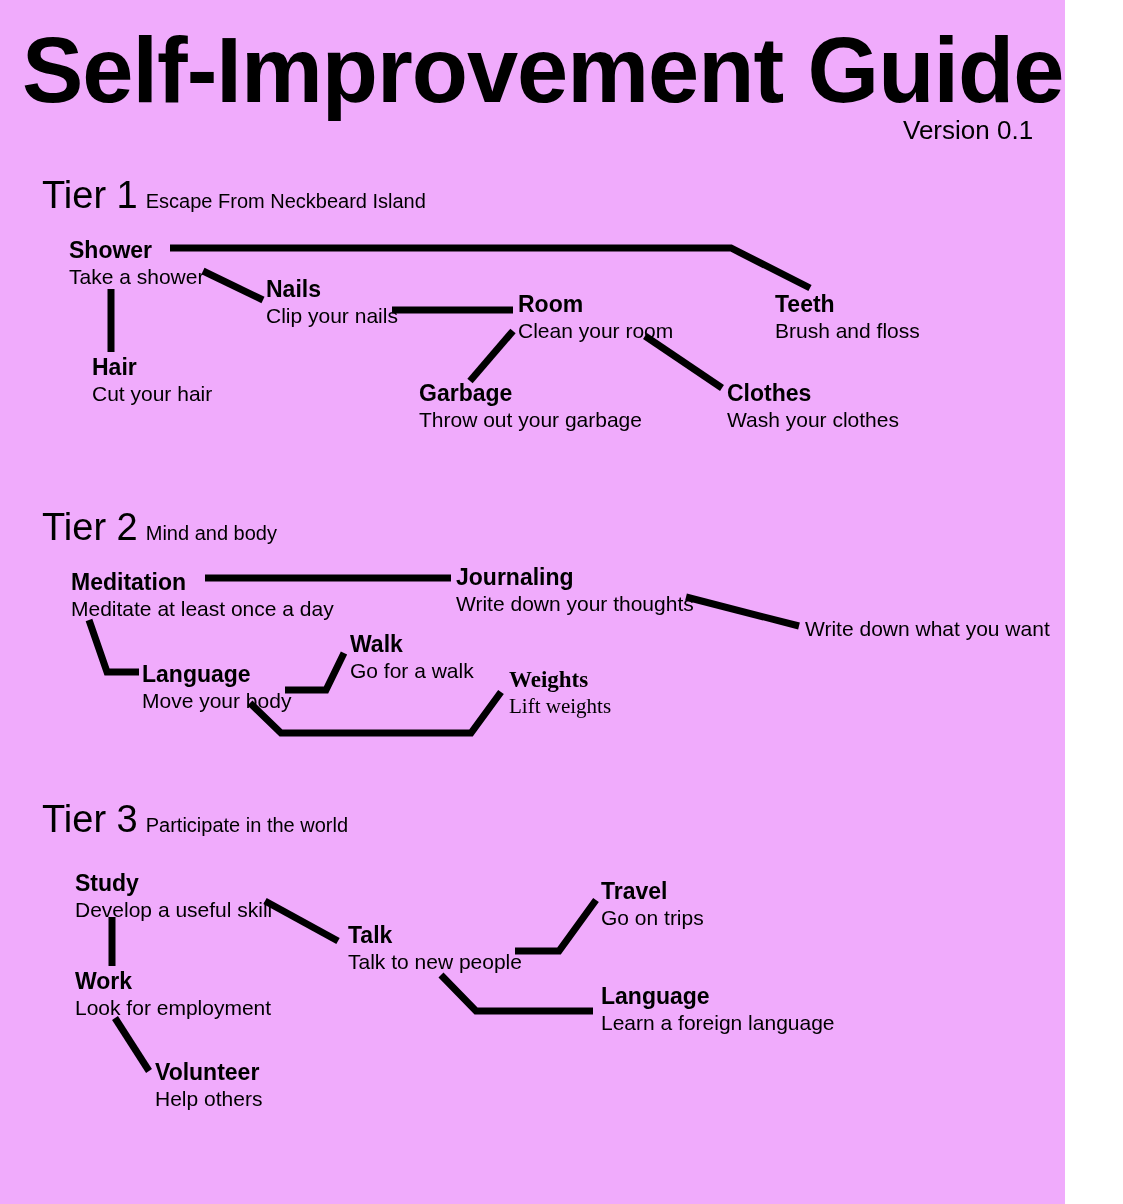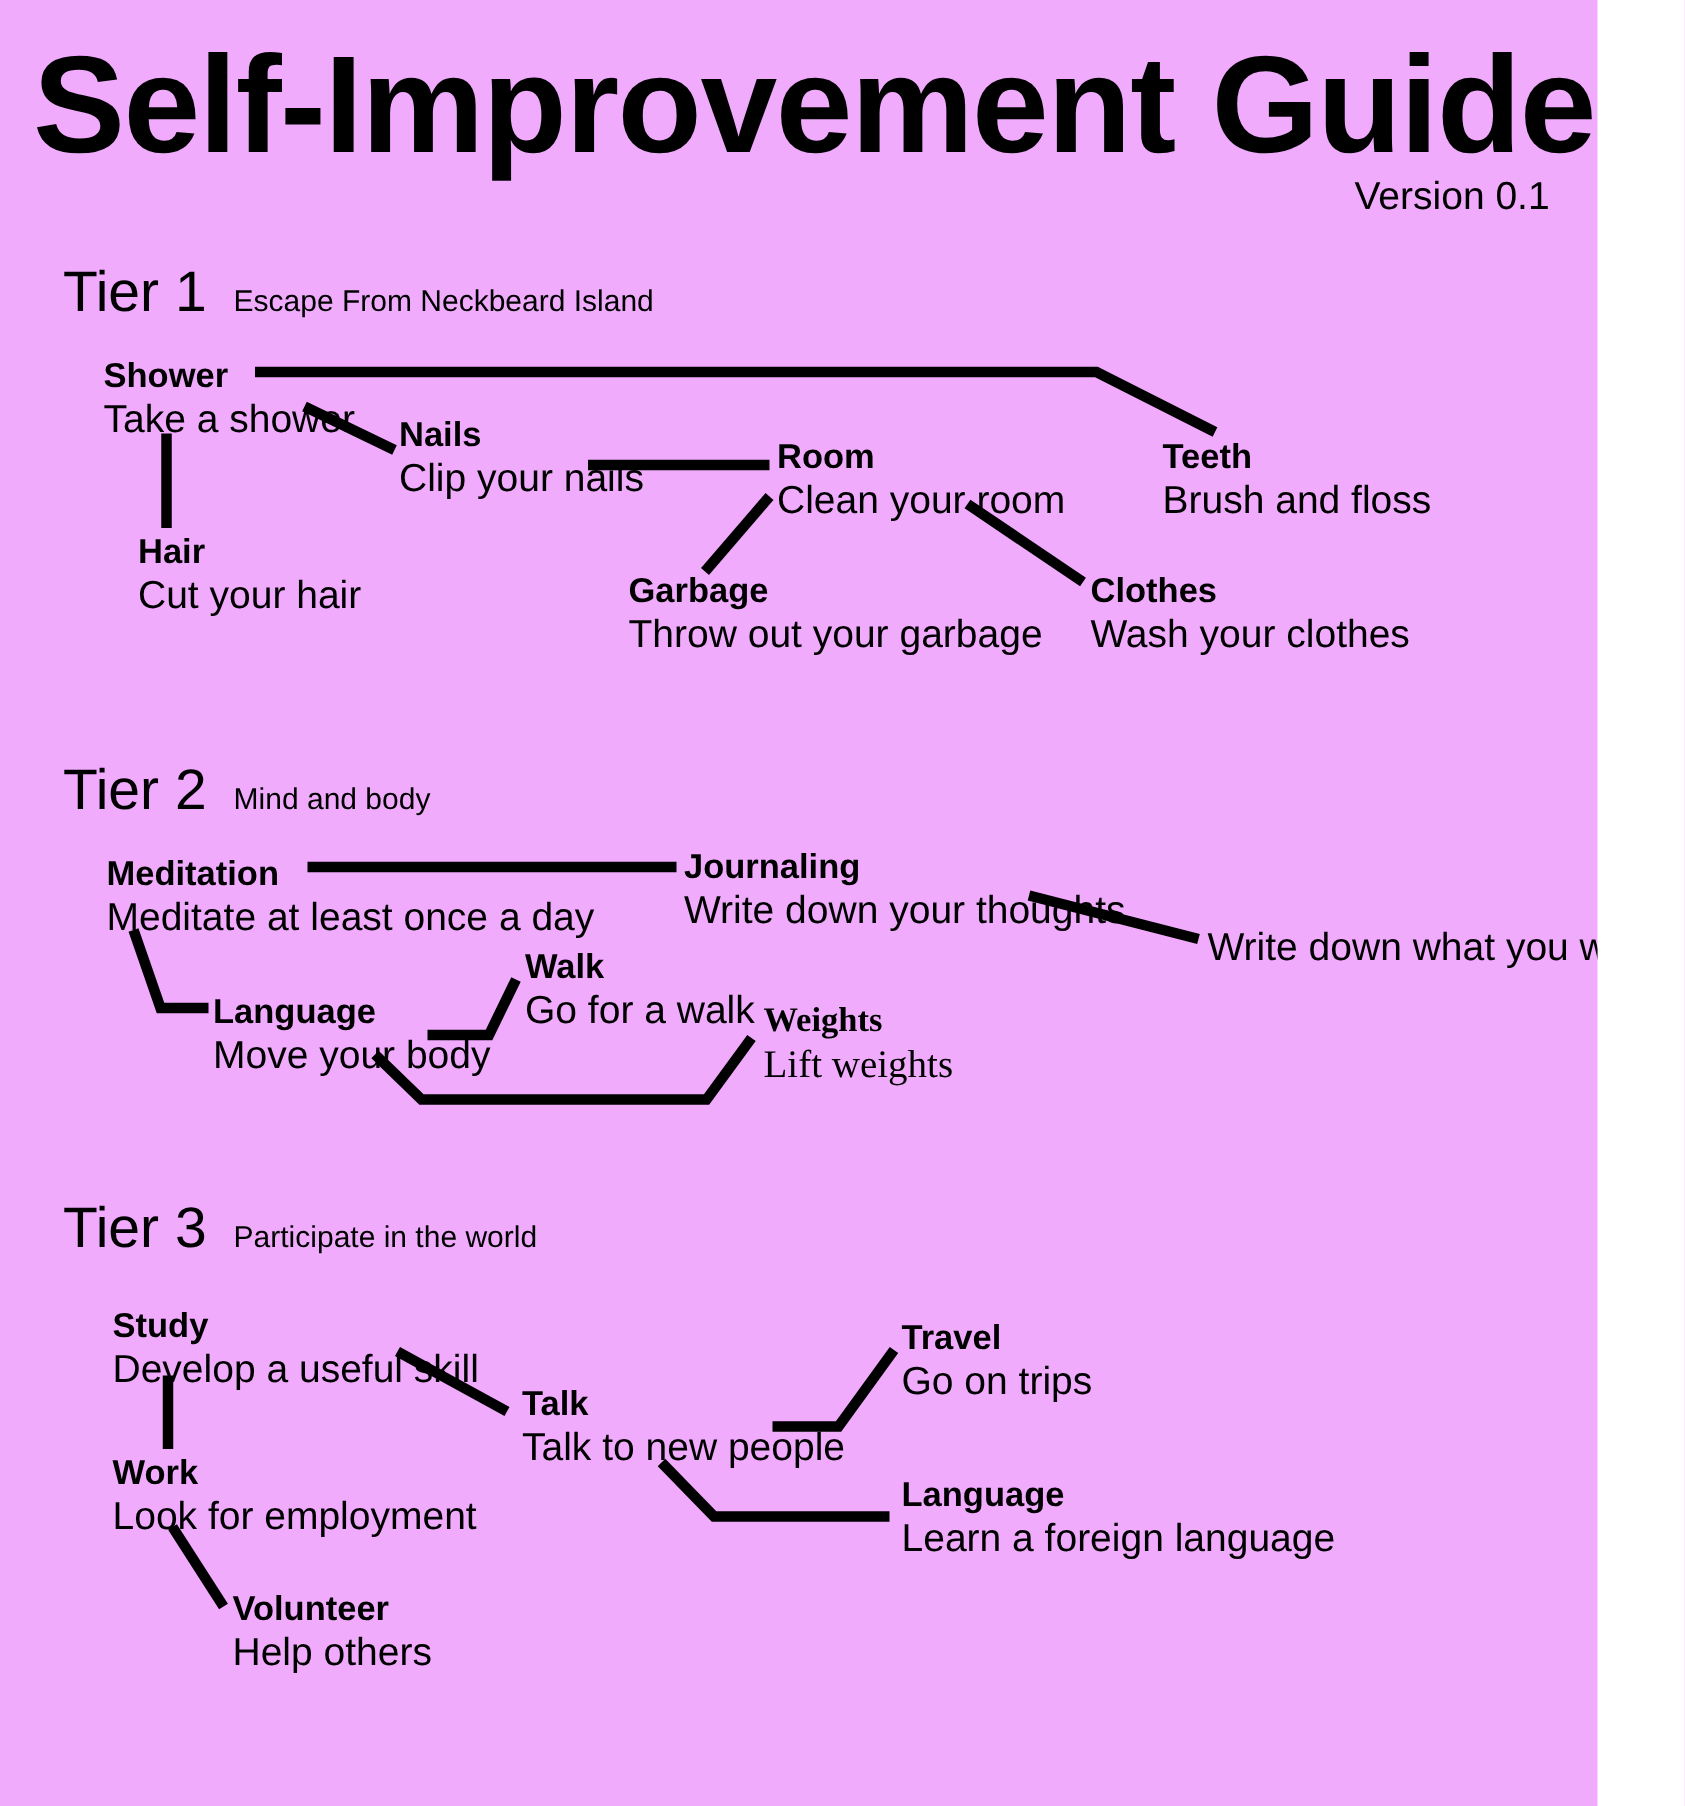--- a/index.html
+++ b/index.html
@@ -64,37 +64,37 @@
   }
   .tier-head .tier-name {
     font-size: 38px;
     font-weight: normal;
     line-height: 1;
   }
   .tier-head .tier-sub {
     font-size: 20px;
     font-weight: normal;
     line-height: 1;
-    margin-left: 18px;
+    margin-left: 8px;
   }
 
   .node {
     position: absolute;
     white-space: nowrap;
     line-height: 1;
   }
   .node .node-title {
     display: block;
     font-size: 23px;
     font-weight: bold;
     line-height: 1.08;
   }
   .node .node-desc {
     display: block;
-    font-size: 26px;
+    font-size: 21px;
     font-weight: normal;
     line-height: 1.12;
     margin-top: 2px;
   }
 </style>
 </head>
 <body>
 
 <div id="page">
 

